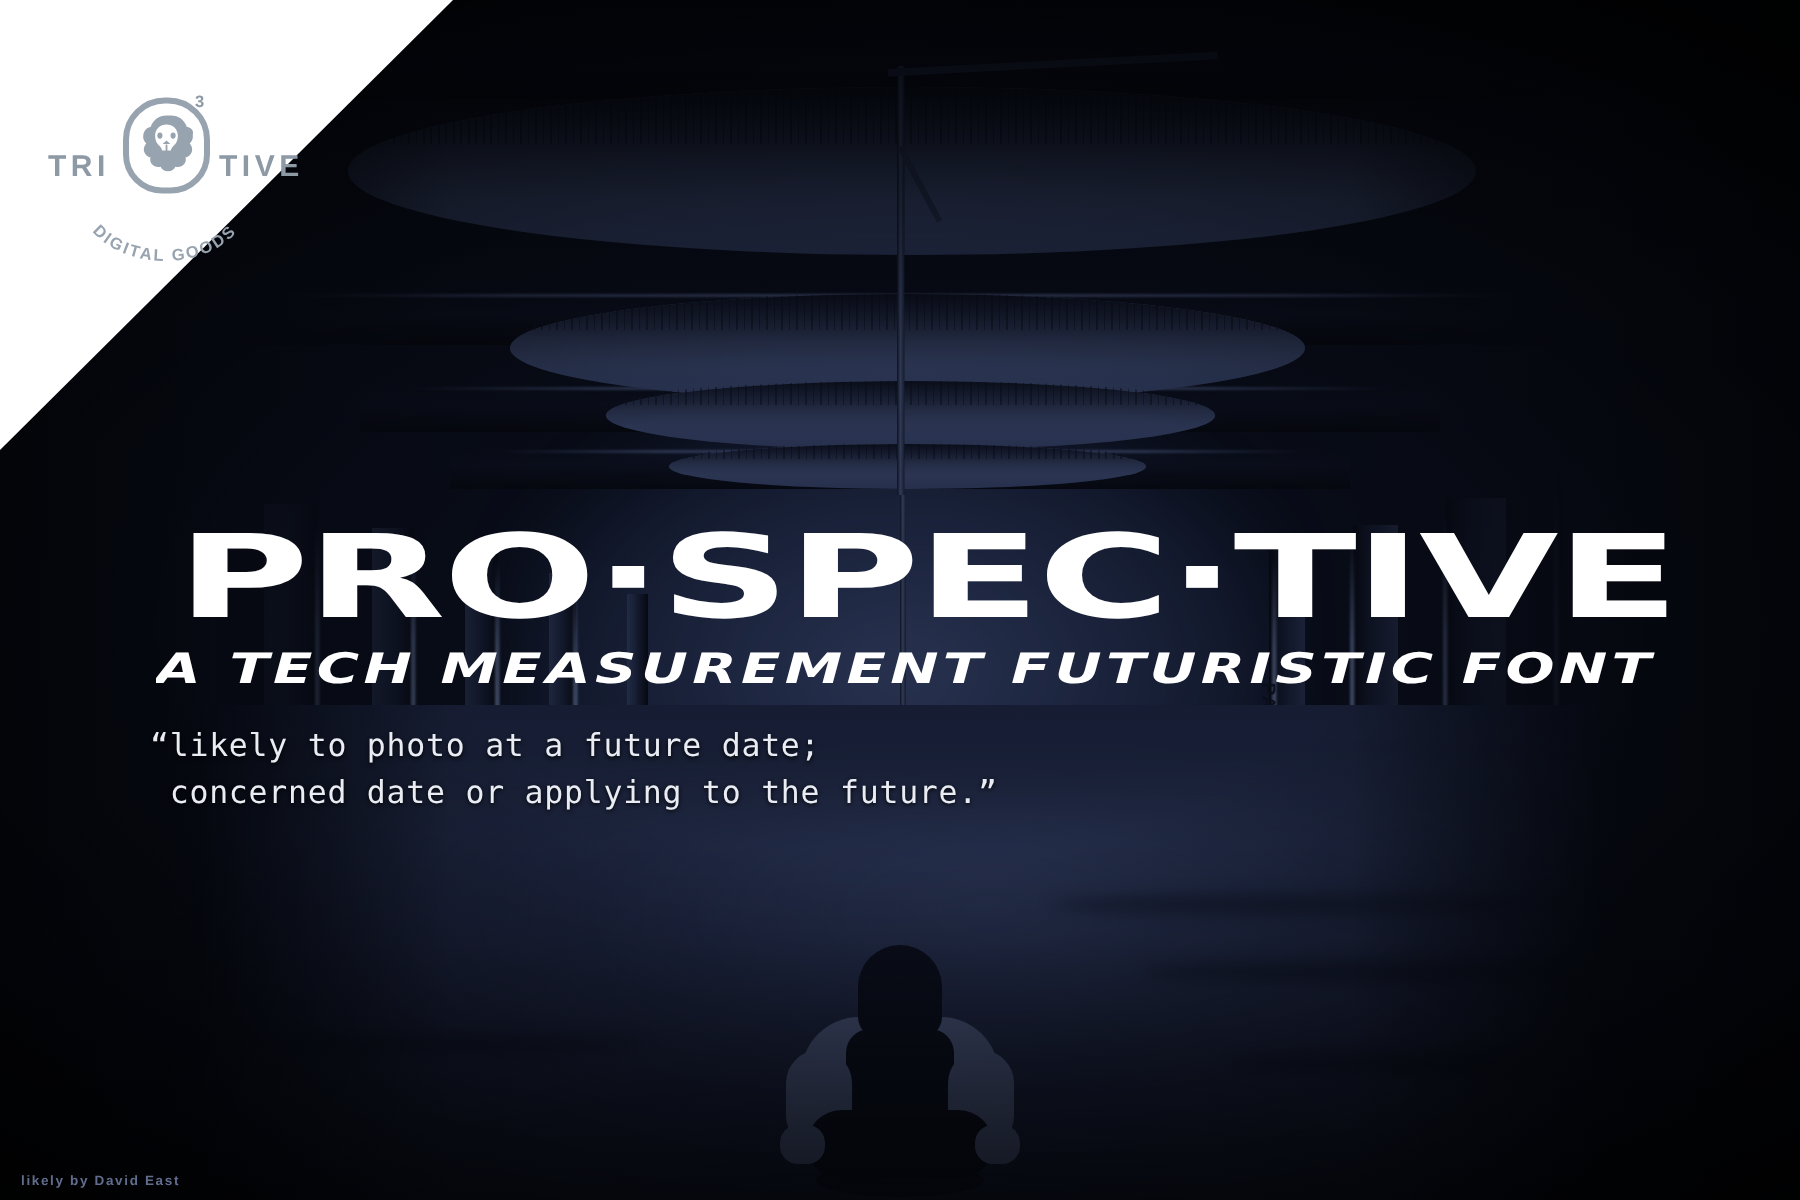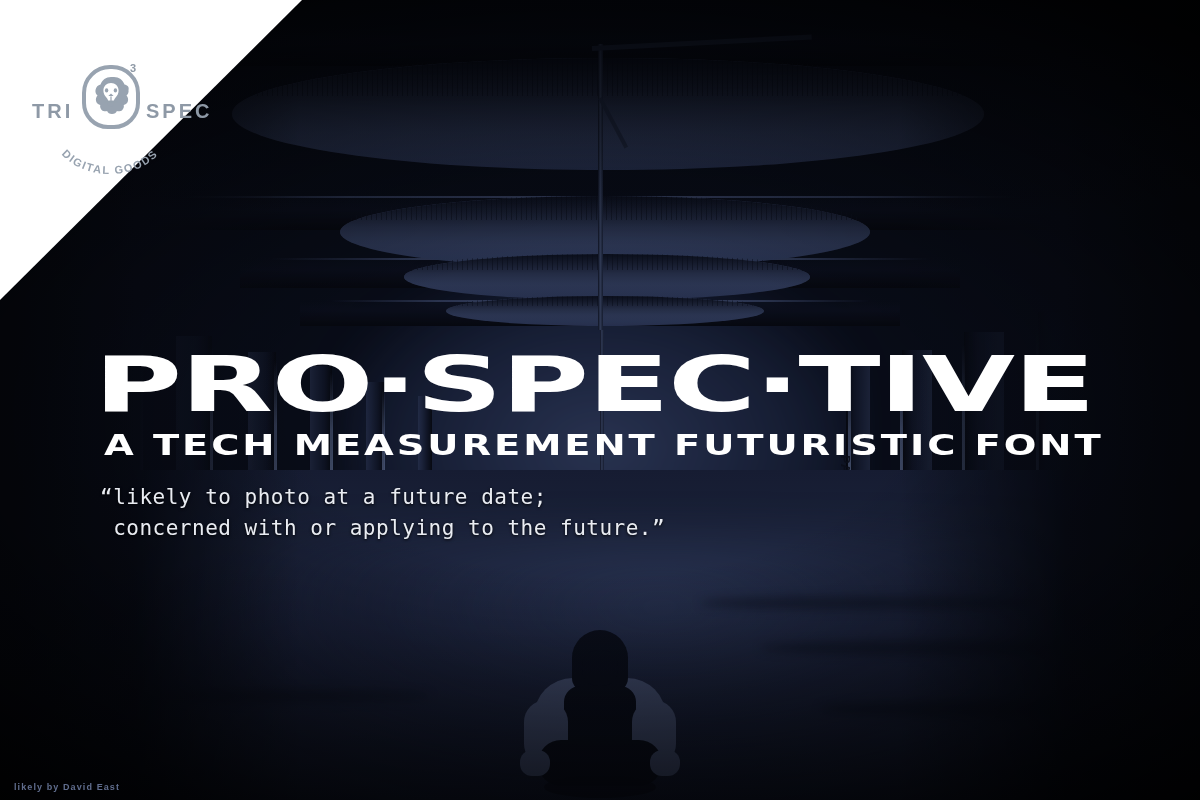--- a/index.html
+++ b/index.html
@@ -177,28 +177,28 @@
   }
   .logo-arc {
     position:absolute; left:30px; top:92px; width:120px; height:34px;
   }
   .logo-arc svg { width:120px; height:34px; overflow:visible; }
 
   
   .type-block { position:absolute; left:0; right:0; top:352px; }
 
   .title {
-    position:absolute; left:94px; top:0;
+    position:absolute; left:118px; top:0;
     width:1000px; height:68px;
   }
   .title svg { width:1000px; height:68px; display:block; }
 
   .subtitle {
     position:absolute; left:104px; top:78px;
-    width:1000px; height:30px;
+    width:1000px; height:30px;font-style:italic;
   }
   .subtitle svg { width:1000px; height:30px; display:block; }
 
   .quote {
     position:absolute; left:100px; top:130px;
     font-family:"DejaVu Sans Mono", monospace;
     font-size:21px; line-height:31px;
     letter-spacing:.5px;
     color:#e9ecf2;
     white-space:pre;
@@ -319,21 +319,21 @@
         <path d="M21 19.6l-2.6 2.4h5.2z"></path>
         <path d="M21 22.6v4.2"></path>
         <rect x="20.4" y="22.4" width="1.2" height="4.6"></rect>
         <path d="M14.6 27.2h12.8v1.6H14.6z"></path>
         <path d="M17.4 29.4c0 1.6 1.6 2.8 3.6 2.8s3.6-1.2 3.6-2.8h-7.2z"></path>
       </g>
     </svg>
 
     <div class="logo-sup">3</div>
     <div class="logo-word tri">TRI</div>
-    <div class="logo-word lion">SPEC</div>
+    <div class="logo-word lion">TIVE</div>
 
     <div class="logo-arc">
       <svg viewBox="0 0 120 34">
         <defs>
             <path id="arcpath" d="M4,4 A 56 40 0 0 0 116,4" fill="none"></path>
           </defs>
         <text font-family="Liberation Sans, sans-serif" font-size="11" font-weight="700" letter-spacing="1.6" fill="#98a3b0">
           <textPath href="#arcpath" startOffset="50%" text-anchor="middle">DIGITAL GOODS</textPath>
         </text>
       </svg>
@@ -348,18 +348,18 @@
       </svg>
     </div>
 
     <div class="subtitle">
       <svg viewBox="0 0 1000 30" preserveAspectRatio="none">
         <text x="0" y="25" font-family="DejaVu Sans, sans-serif" font-size="28" font-weight="700" letter-spacing="2.1" fill="#ffffff" transform="scale(1.3747,1)">A TECH MEASUREMENT FUTURISTIC FONT</text>
       </svg>
     </div>
 
     <div class="quote"><span>“likely to photo at a future date;</span>
-<span> concerned with or applying to the future.”</span></div>
+<span> concerned date or applying to the future.”</span></div>
   </div>
 
   <div class="credit">likely by  David East</div>
 
 </div>
 
 </body></html>

